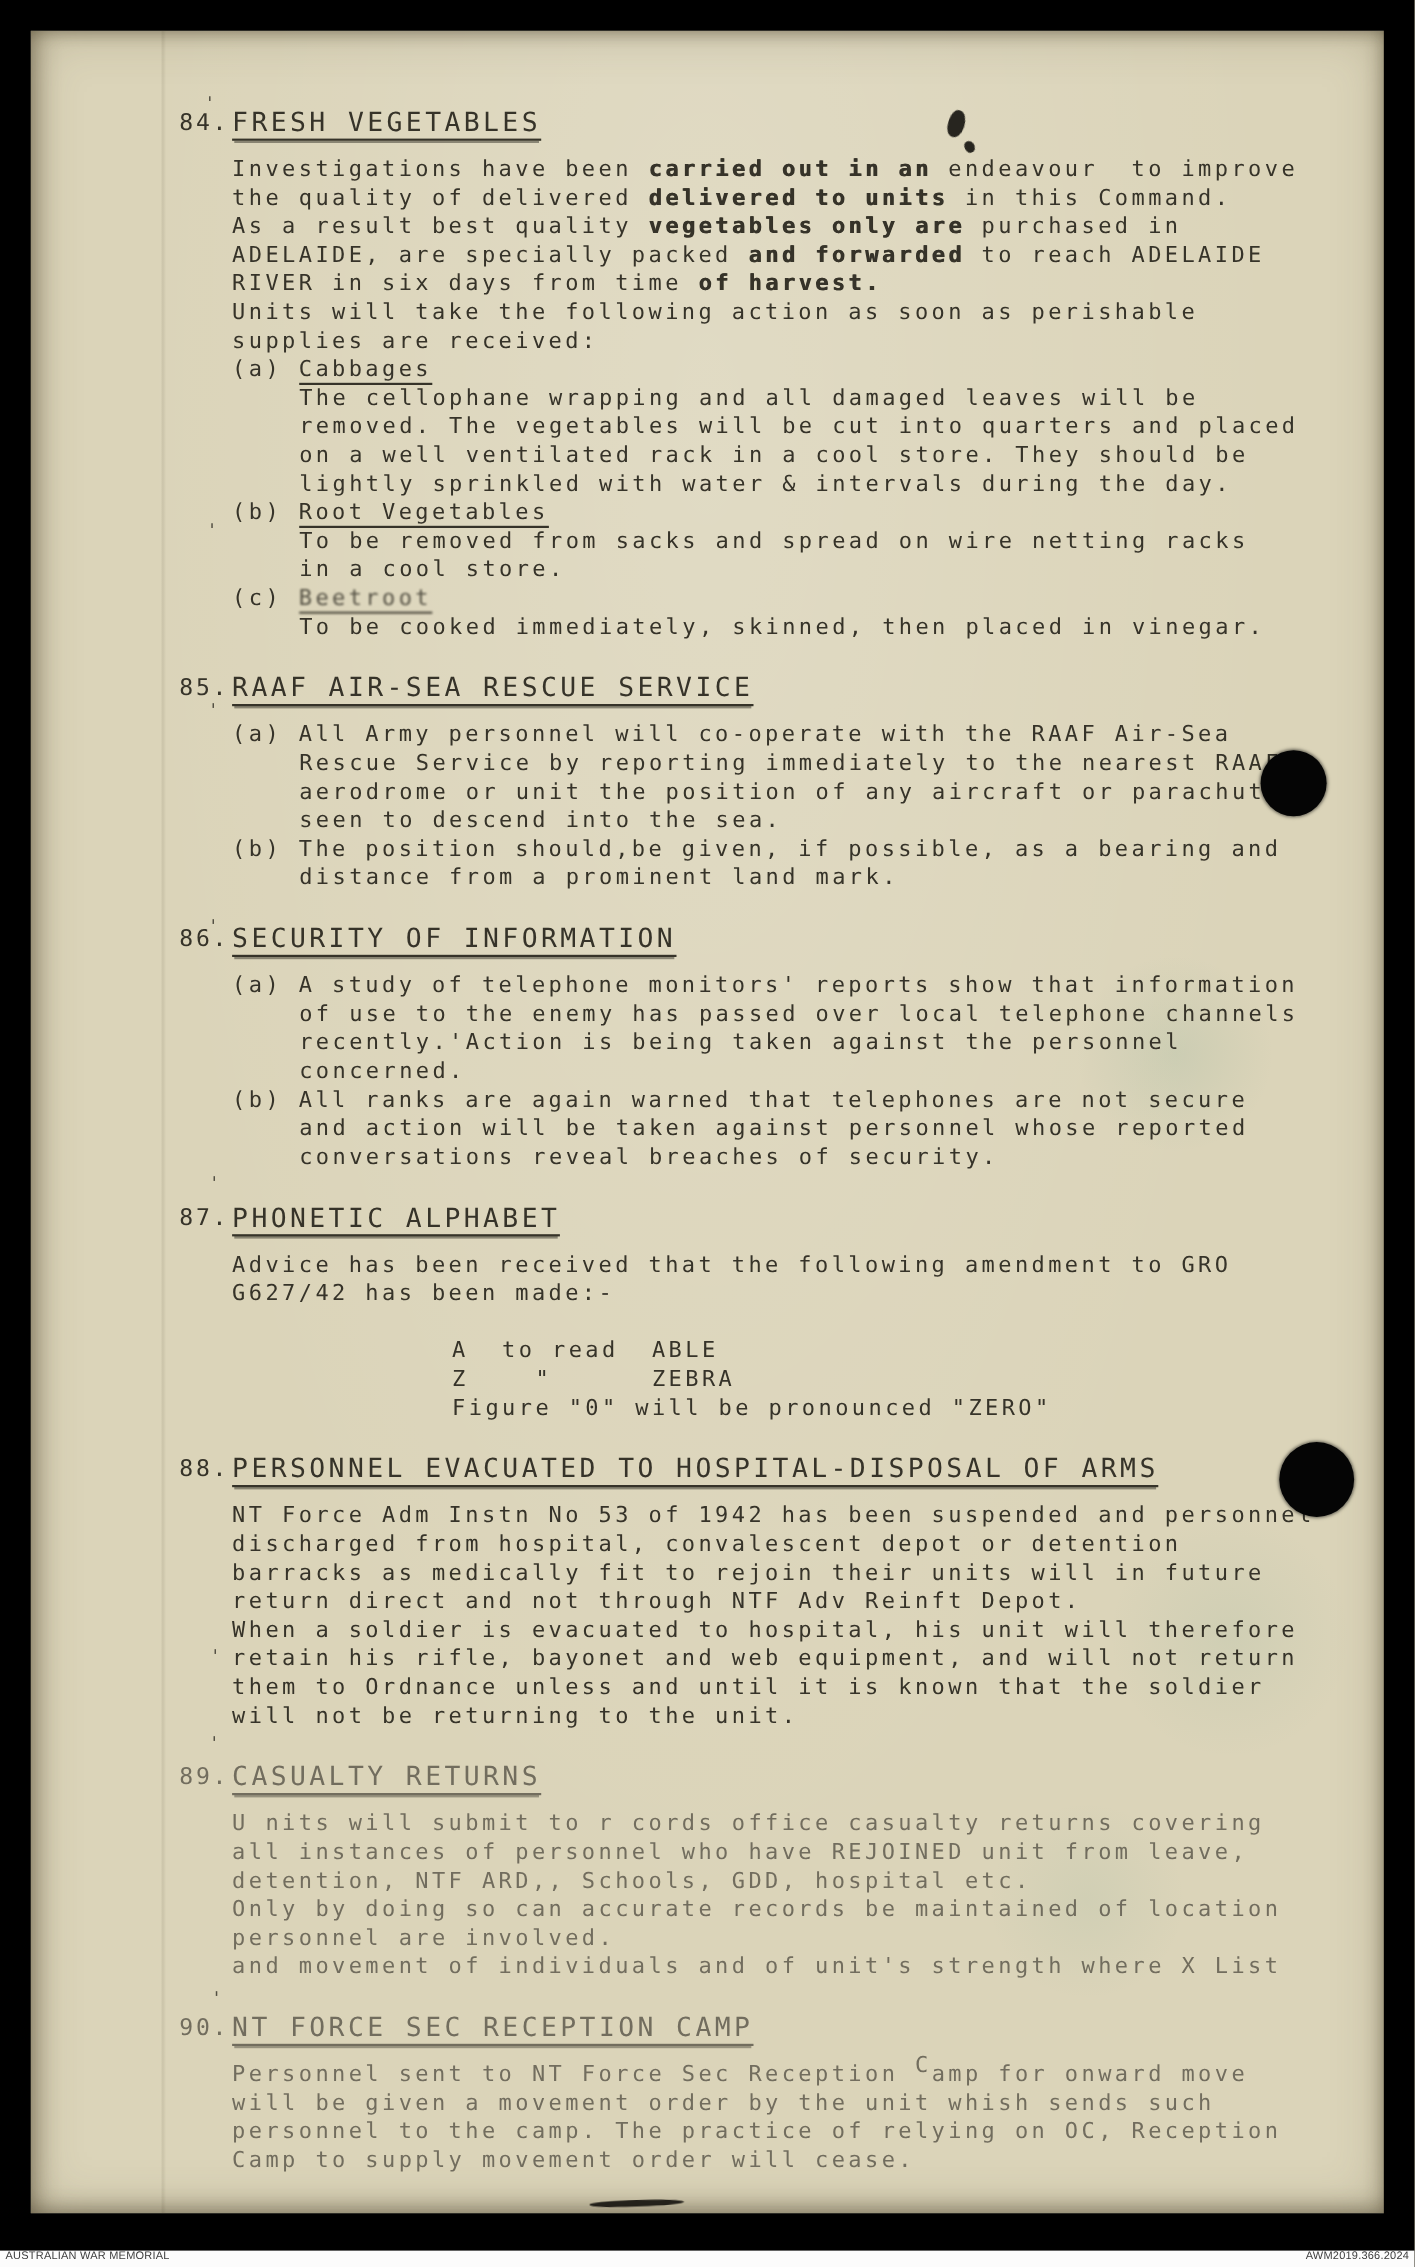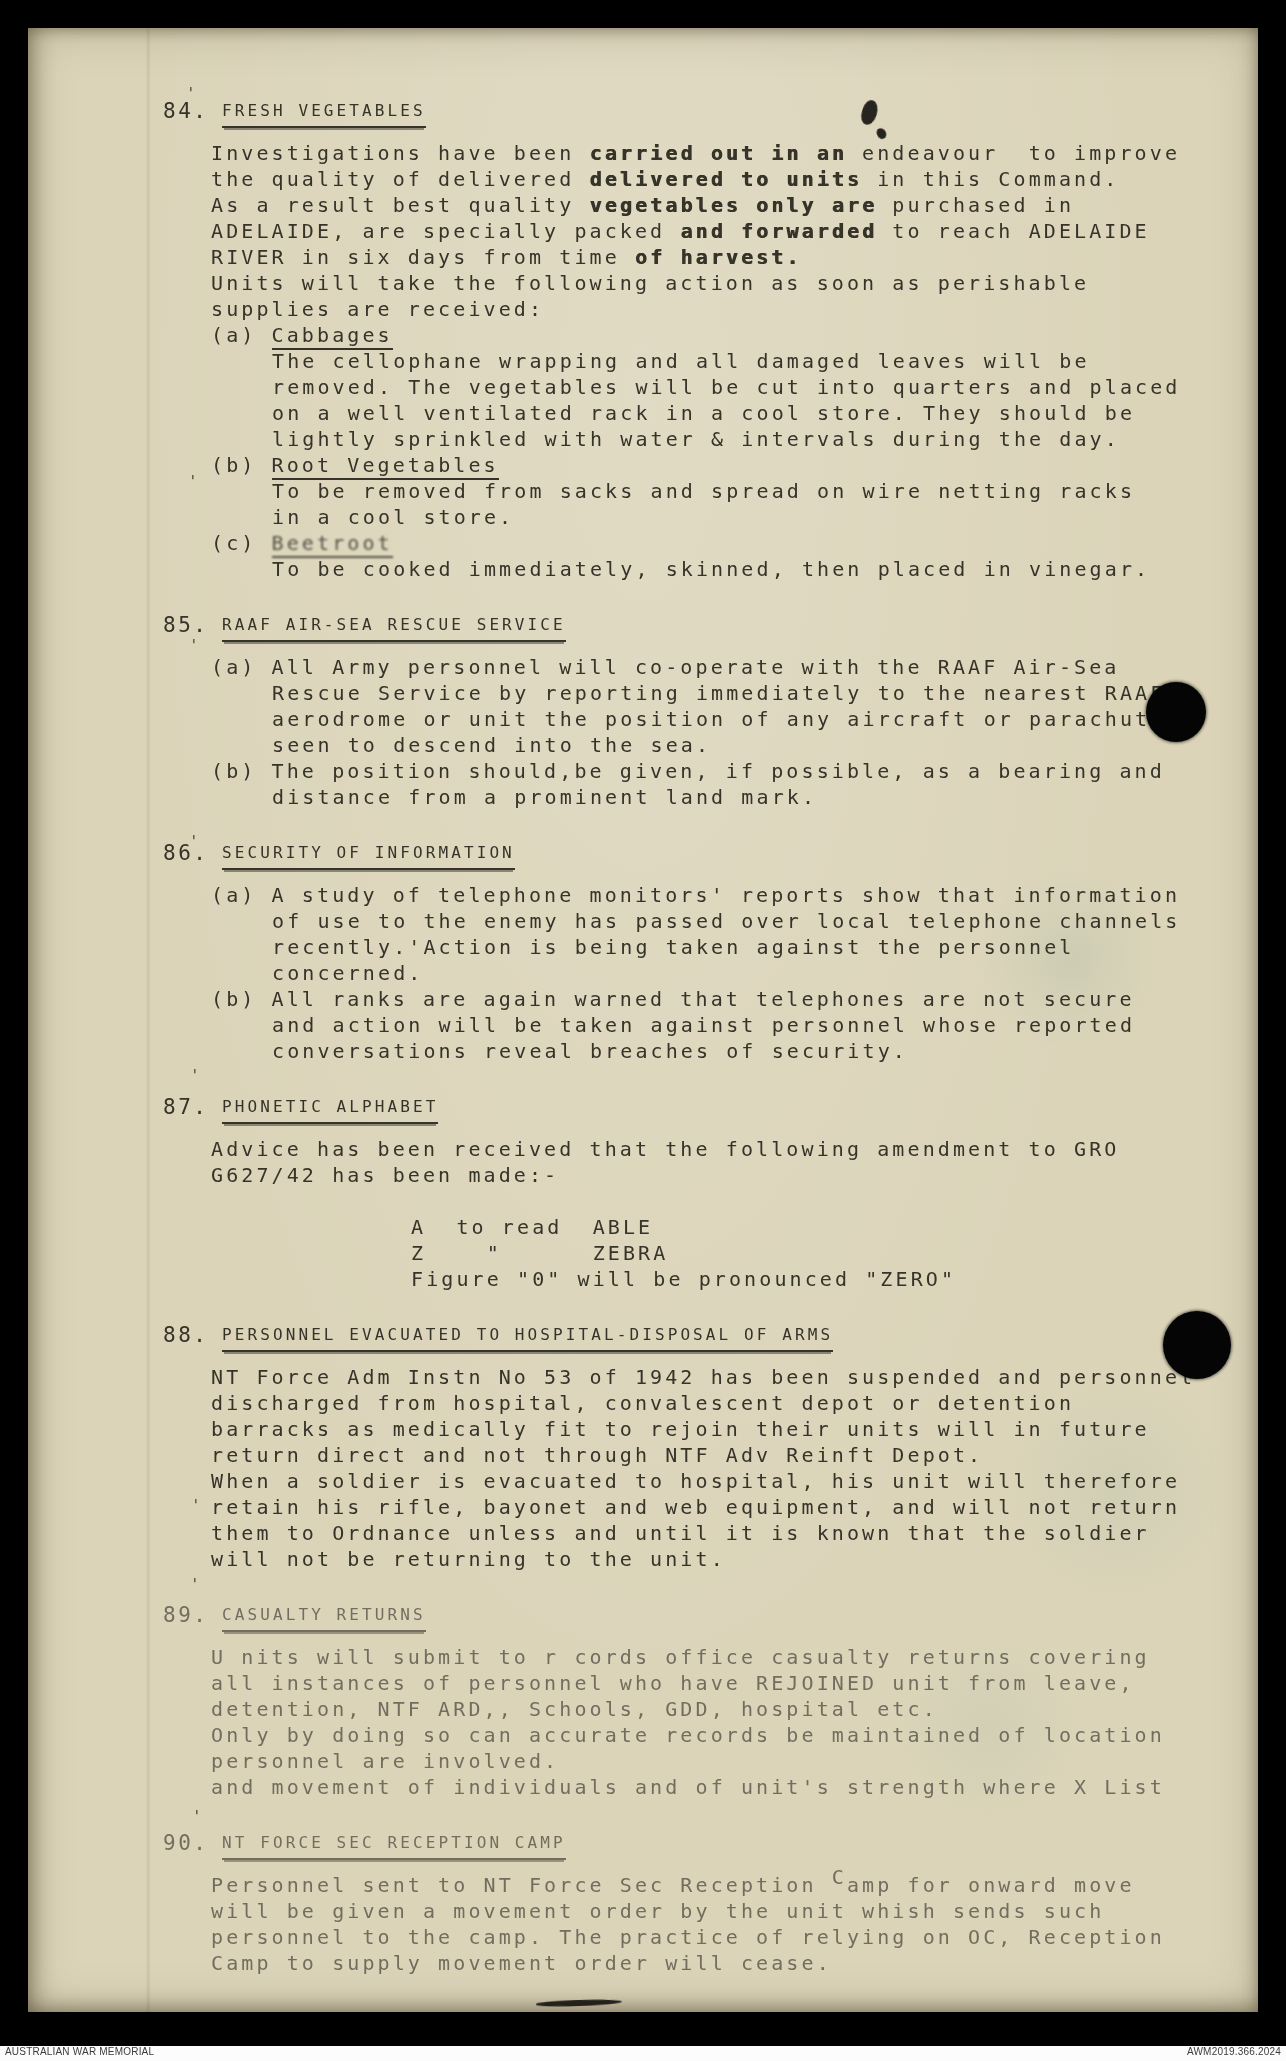--- a/index.html
+++ b/index.html
@@ -26,28 +26,28 @@
       inset 0 -14px 18px -8px rgba(60,50,30,.32),
       inset 0 10px 14px -8px rgba(60,50,30,.30);
   }
   .sections{
     position:relative;
     padding:70px 18px 0 135px;
     color:#363329;
   }
   .section{margin-top:30px;}
   .section:first-child{margin-top:0;}
-  .sec-head{display:flex;align-items:flex-start;margin-bottom:12px;gap:11px;}
+  .sec-head{display:flex;align-items:flex-start;margin-bottom:12px;}
   .sec-num{
     width:48px;flex:none;
     font-size:21px;line-height:26px;letter-spacing:2.5px;
     white-space:pre;
   }
   .sec-title{
-    font-size:16px;line-height:26px;letter-spacing:3.1px;white-space:pre;
+    font-size:24px;line-height:26px;letter-spacing:3.1px;white-space:pre;
     border-bottom:2px solid currentColor;
     box-shadow:0 4px 0 -2px rgba(54,51,41,.5);
     padding-bottom:2px;
   }
   .sec-body{margin-left:48px;}
   .line{
     font-size:20px;line-height:26px;height:26px;
     letter-spacing:3.1px;white-space:pre;
   }
   .line.blank{height:26px;}

